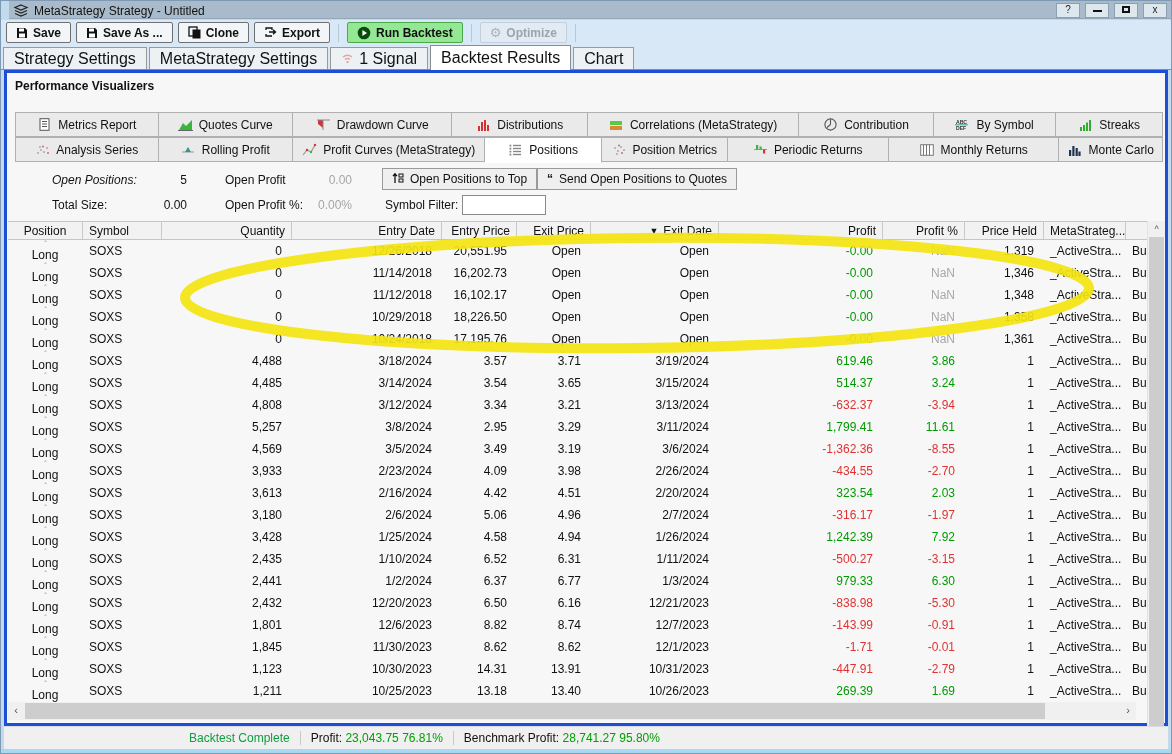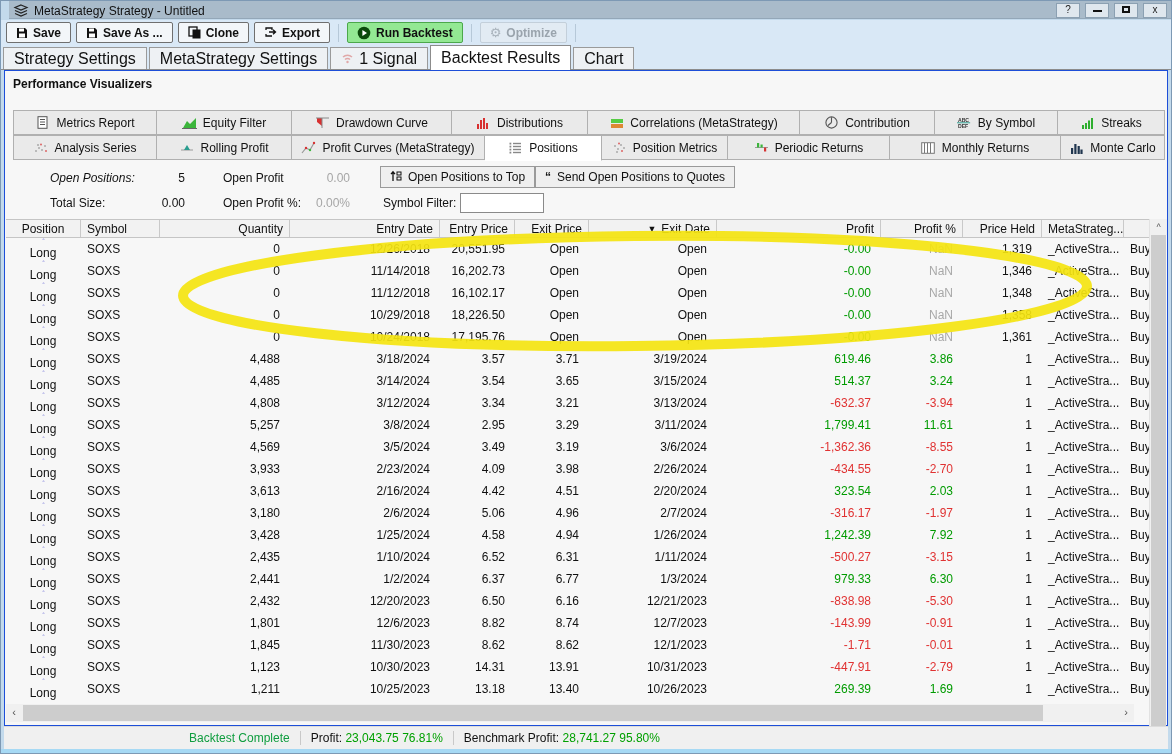--- a/index.html
+++ b/index.html
@@ -22,21 +22,21 @@
   .tbtn.run { background: #93e893; border-color: #4ba84b; }
   .tbtn.disabled { background: #e2ebf3; border-color: #c3cfda; color: #9aa4ad; font-weight: 600; }
   .tsep { width: 1px; height: 18px; background: #b6c8d8; margin: 0 3px; }
 
   
   .maintabs { position: absolute; top: 44px; left: 0; right: 0; height: 25px; background: #d9e8f6; display: flex; align-items: flex-end; padding-left: 2px; border-bottom: 1px solid #8c8c8c; }
   .mtab { height: 22px; display: inline-flex; align-items: center; gap: 5px; padding: 0 10px; background: #eef1f4; border: 1px solid #9a9a9a; border-bottom: none; font-size: 16px; color: #111; margin-right: 2px; }
   .mtab.active { height: 25px; background: #ffffff; border-color: #8c8c8c; margin-bottom: -1px; position: relative; z-index: 2; }
 
   
-  .panel { position: absolute; top: 69px; left: 3px; right: 3px; bottom: 27px; background: #f7f7f7; border: 1px solid #1d4ed8; }
+  .panel { position: absolute; top: 69px; left: 3px; right: 3px; bottom: 27px; background: #f7f7f7; border: 3px solid #1d4ed8; }
   .perf-title { position: absolute; top: 6px; left: 8px; font-size: 12px; font-weight: bold; color: #111; }
   .perf-sub { position: absolute; top: 22px; left: 8px; font-size: 12px; color: #111; }
   .perf-sub .link { text-decoration: underline; }
 
   .vrow { position: absolute; left: 8px; right: 2px; height: 25px; display: flex; }
   .vrow1 { top: 39px; }
   .vrow2 { top: 64px; border-bottom: 1px solid #b0b0b0; }
   .vtab { height: 25px; display: inline-flex; align-items: center; justify-content: center; gap: 6px; background: #eaeaea; border: 1px solid #b0b0b0; border-left-width: 0; font-size: 12px; color: #111; white-space: nowrap; overflow: hidden; }
   .vtab:first-child { border-left-width: 1px; }
   .vtab.active { background: #ffffff; border-bottom: 1px solid #ffffff; margin-bottom: -1px; height: 26px; z-index: 2; }
@@ -198,21 +198,21 @@
           </span>
           <span>Metrics Report</span>
         </div>
         <div class="vtab" style="width: 135px;">
           <span class="vicon">
             <svg width="15" height="12" viewBox="0 0 15 12">
               <path d="M1 11 L5 4 8 7 14 1 V11 Z" fill="#3cb53c"></path>
               <line x1="0" y1="11.5" x2="15" y2="11.5" stroke="#666"></line>
             </svg>
           </span>
-          <span>Equity Filter</span>
+          <span>Quotes Curve</span>
         </div>
         <div class="vtab" style="width: 160px;">
           <span class="vicon">
             <svg width="15" height="12" viewBox="0 0 15 12">
               <path d="M2 1 L7 1 7 9 2 5 Z" fill="#d83030"></path>
               <path d="M1 1 H14" stroke="#888"></path>
               <path d="M7 1 V11" stroke="#888"></path>
             </svg>
           </span>
           <span>Drawdown Curve</span>

